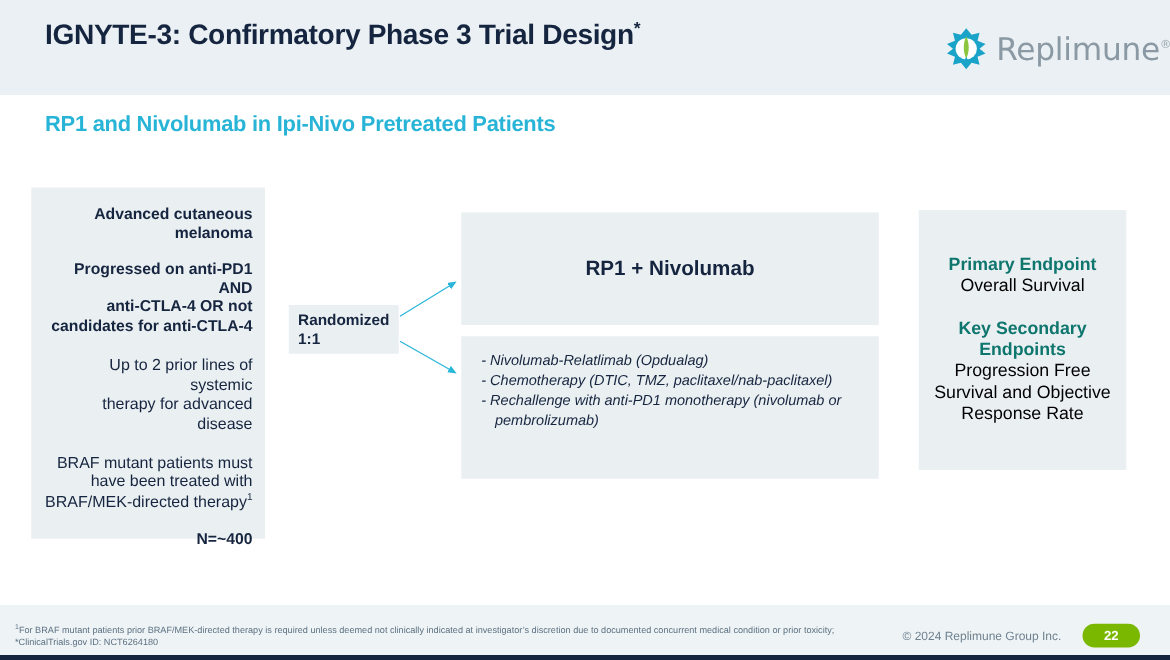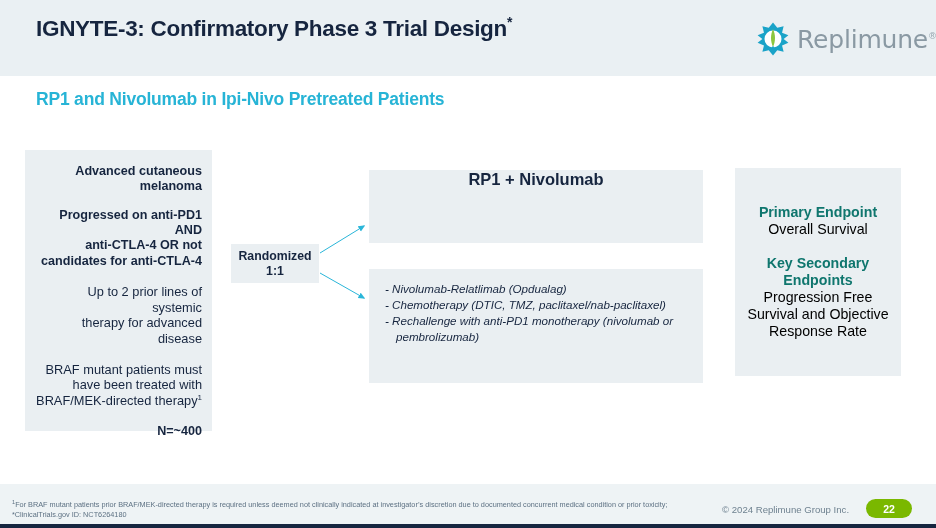--- a/index.html
+++ b/index.html
@@ -98,33 +98,33 @@
   .elig-gap-sm { height: 13px; }
   .elig-gap-md { height: 15px; }
   .sup-small { font-size: 8px; vertical-align: super; }
 
   .box-random {
     left: 231px; top: 244px;
     width: 88px; height: 39px;
     display: flex;
     align-items: center;
     justify-content: center;
-    text-align: center;
   }
   .random-label {
     font-size: 12.3px;
     font-weight: bold;
     color: #16253f;
     line-height: 1.2;
   }
 
   .box-arm1 {
     left: 369px; top: 170px;
-    width: 334px; height: 73px;
-    display: flex;
+    width: 334px; height: 90px;
+    display: flex;
+    align-items: center;
     justify-content: center;
   }
   .arm1-label {
     font-size: 16.5px;
     font-weight: bold;
     color: #16253f;
   }
 
   .box-arm2 {
     left: 369px; top: 269px;

